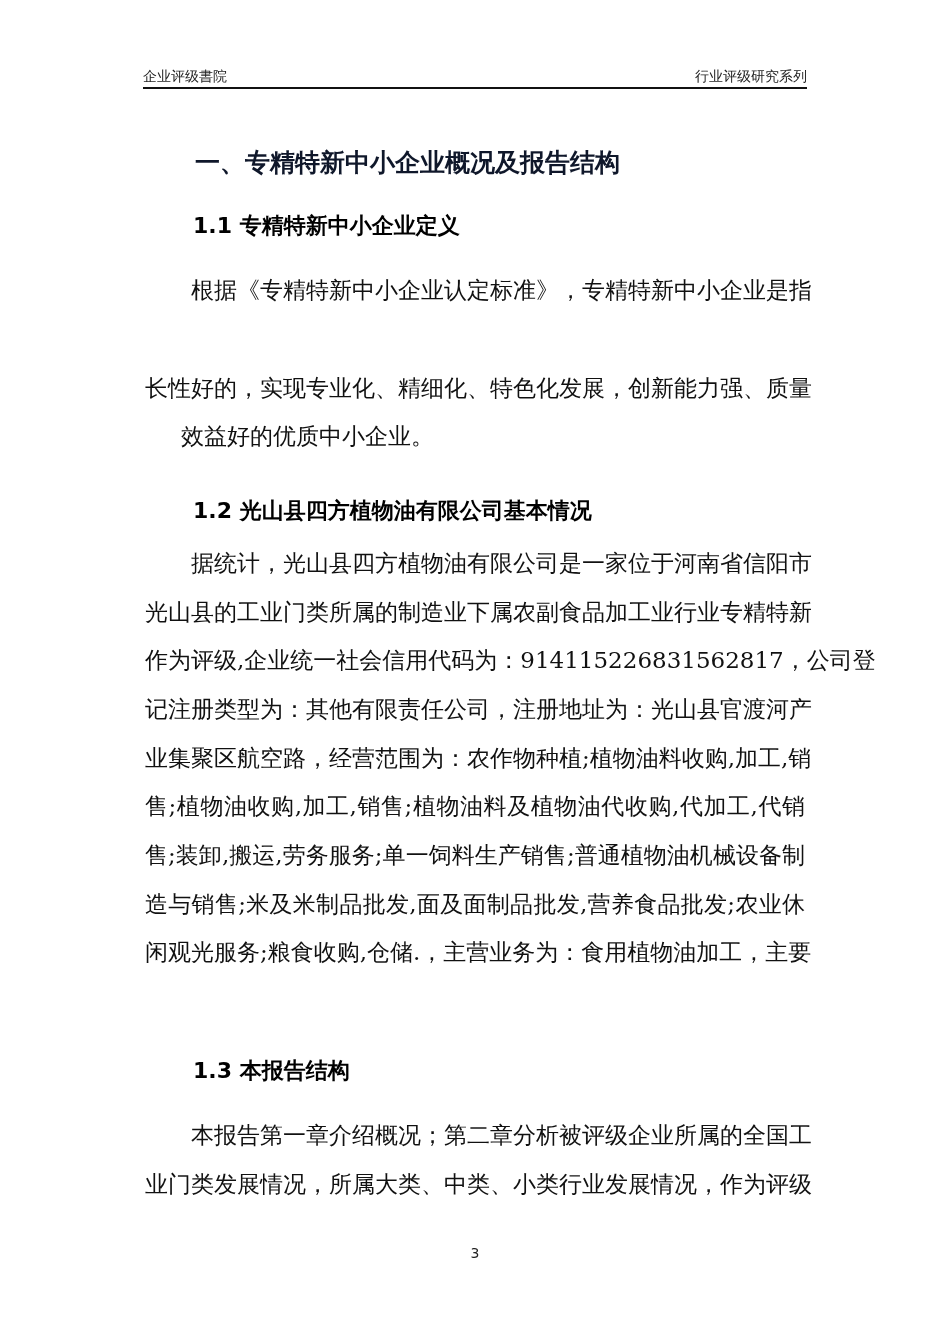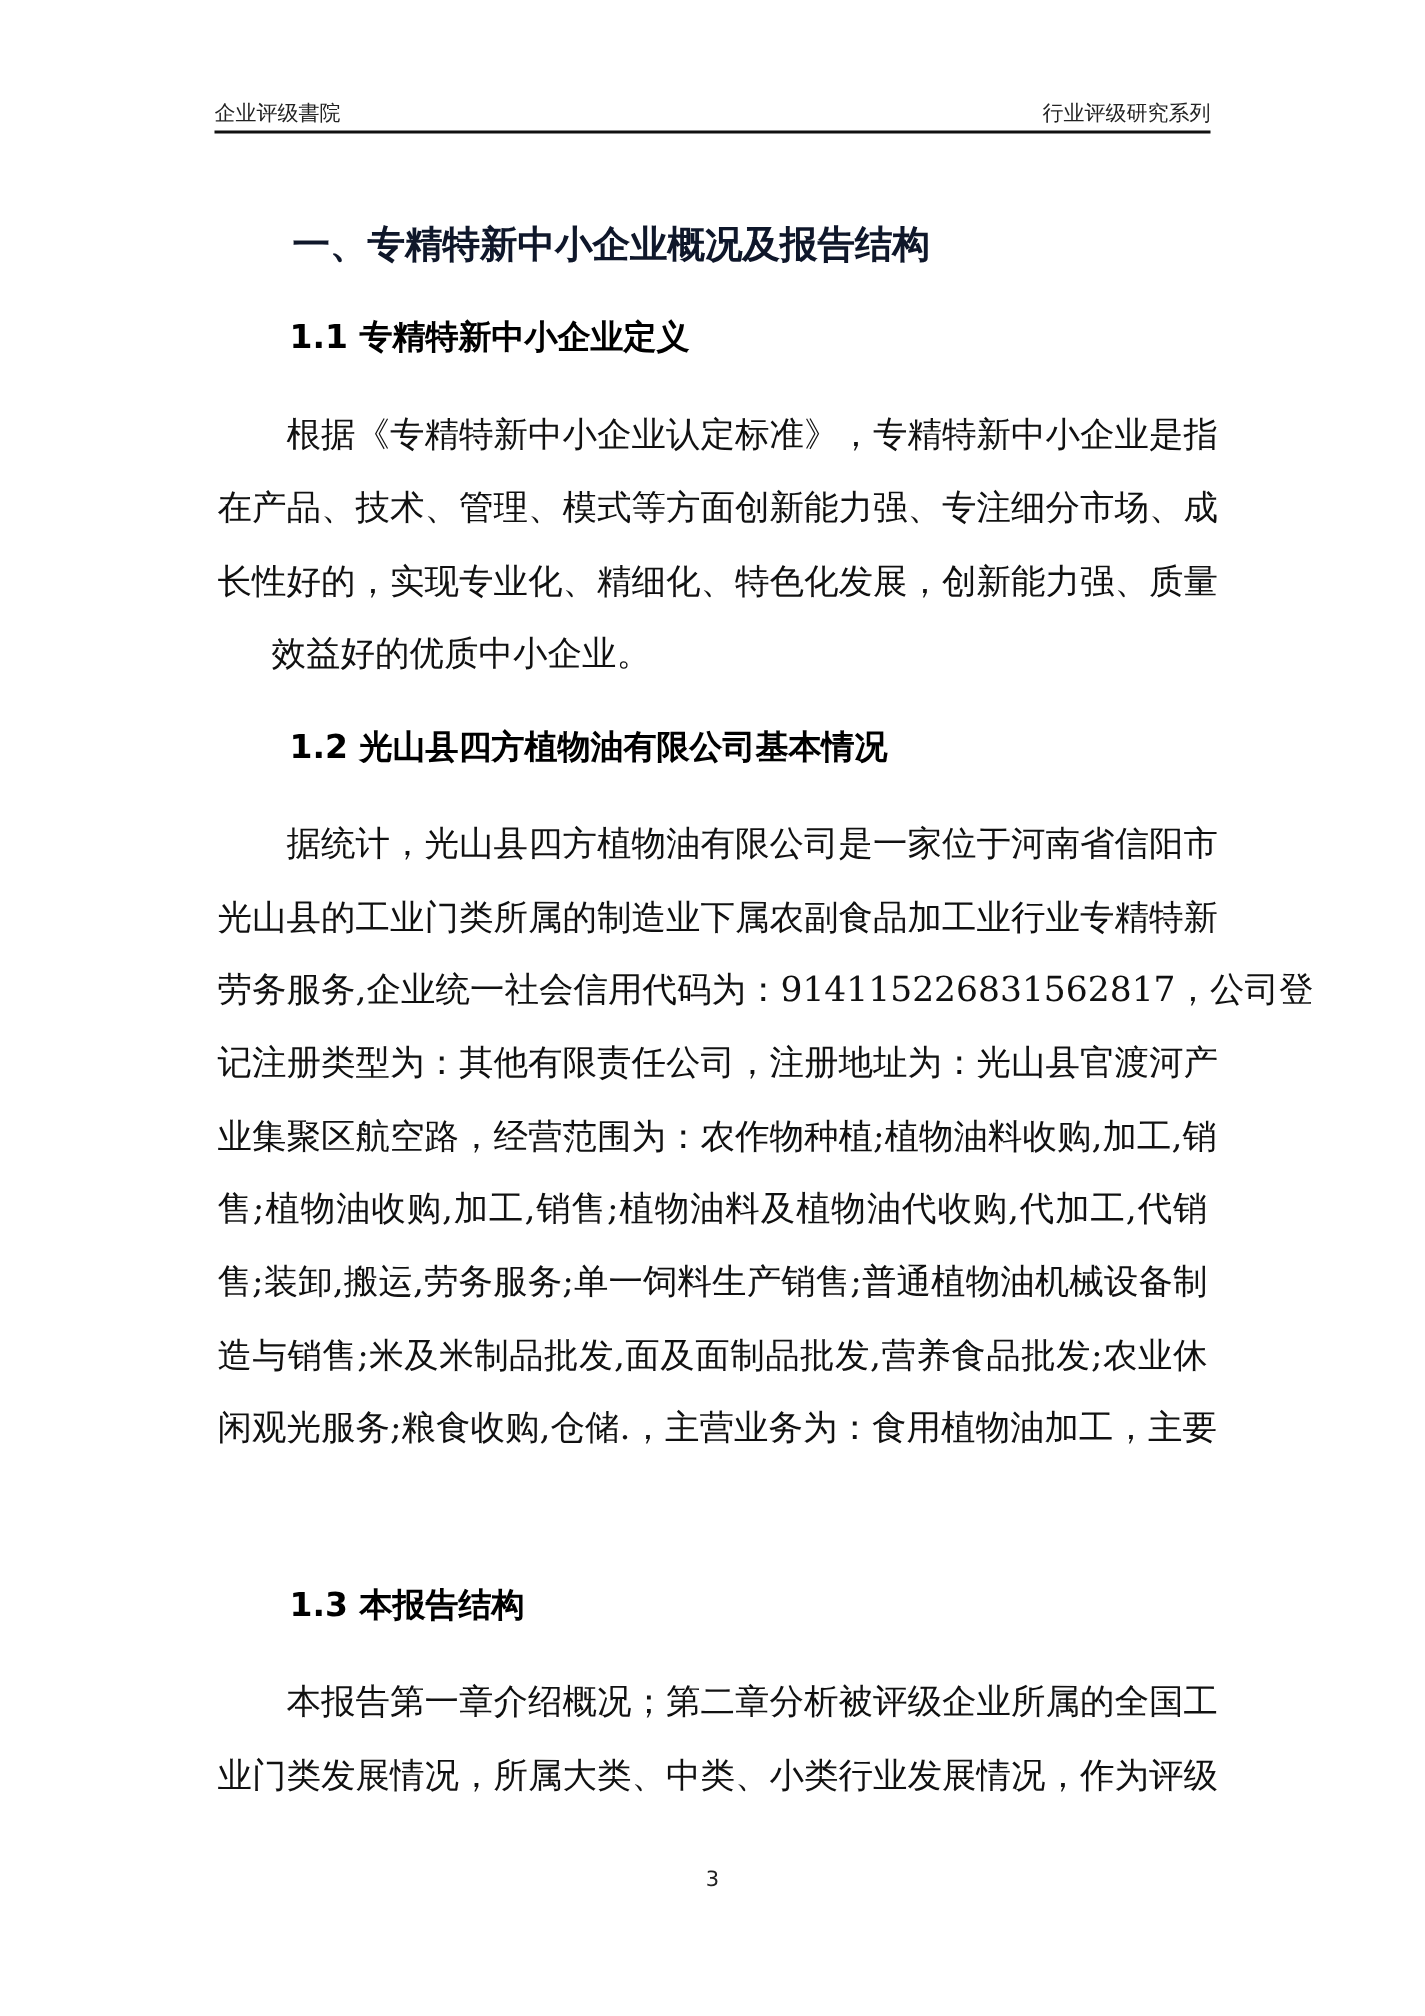--- a/index.html
+++ b/index.html
@@ -27,28 +27,27 @@
 
 <div class="page">
   <div class="hdr-left">企业评级書院</div>
   <div class="hdr-right">行业评级研究系列</div>
   <div class="hdr-rule"></div>
 
   <div class="title">一、专精特新中小企业概况及报告结构</div>
 
   <div class="h2" style="top:211px">1.1 专精特新中小企业定义</div>
   <div class="line indent" style="top:275px">根据《专精特新中小企业认定标准》，专精特新中小企业是指</div>
-  <div class="line" style="top:324px">在产品、技术、管理、模式等方面创新能力强、专注细分市场、成</div>
   <div class="line" style="top:373px">长性好的，实现专业化、精细化、特色化发展，创新能力强、质量</div>
   <div class="line last" style="top:421px">效益好的优质中小企业。</div>
 
-  <div class="h2" style="top:484px">1.2 光山县四方植物油有限公司基本情况</div>
+  <div class="h2" style="top:496px">1.2 光山县四方植物油有限公司基本情况</div>
   <div class="line" style="top:597px">光山县的工业门类所属的制造业下属农副食品加工业行业专精特新</div>
   <div class="line indent" style="top:548px">据统计，光山县四方植物油有限公司是一家位于河南省信阳市</div>
-  <div class="line" style="top:645px">劳务服务,企业统一社会信用代码为：914115226831562817，公司登</div>
+  <div class="line" style="top:645px">作为评级,企业统一社会信用代码为：914115226831562817，公司登</div>
   <div class="line" style="top:694px">记注册类型为：其他有限责任公司，注册地址为：光山县官渡河产</div>
   <div class="line" style="top:743px">业集聚区航空路，经营范围为：农作物种植;植物油料收购,加工,销</div>
   <div class="line" style="top:791px">售;植物油收购,加工,销售;植物油料及植物油代收购,代加工,代销</div>
   <div class="line" style="top:840px">售;装卸,搬运,劳务服务;单一饲料生产销售;普通植物油机械设备制</div>
   <div class="line" style="top:889px">造与销售;米及米制品批发,面及面制品批发,营养食品批发;农业休</div>
   <div class="line" style="top:937px">闲观光服务;粮食收购,仓储.，主营业务为：食用植物油加工，主要</div>
 
   <div class="h2" style="top:1056px">1.3 本报告结构</div>
   <div class="line indent" style="top:1120px">本报告第一章介绍概况；第二章分析被评级企业所属的全国工</div>
   <div class="line" style="top:1169px">业门类发展情况，所属大类、中类、小类行业发展情况，作为评级</div>

